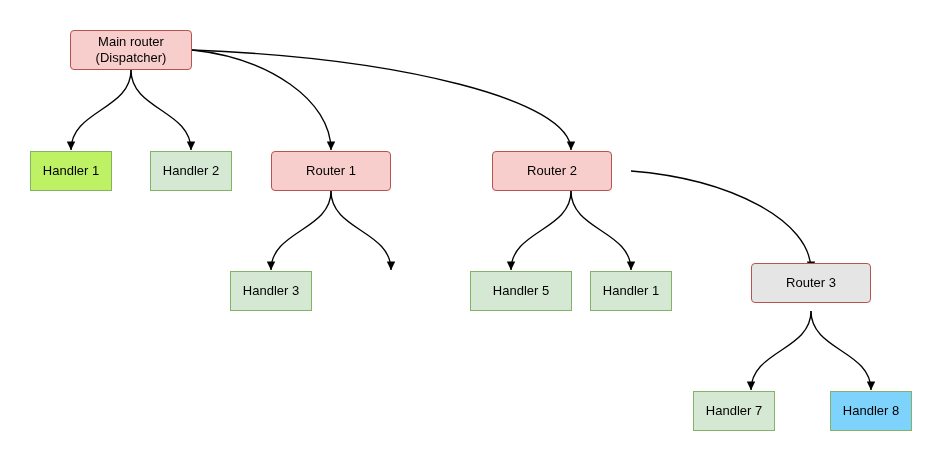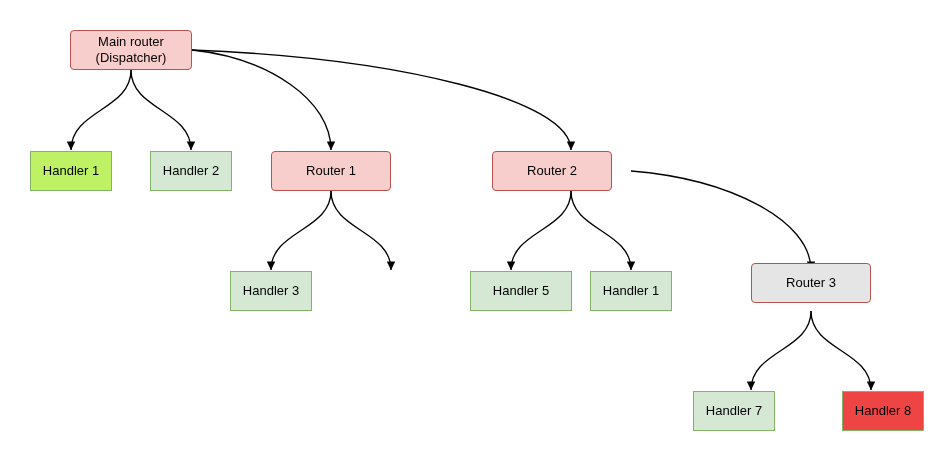--- a/index.html
+++ b/index.html
@@ -92,17 +92,17 @@
   </div>
   <div class="node handler" style="left: 590px; top: 271px; width: 82px; height: 40px; background: rgb(213, 232, 212); border-color: rgb(130, 179, 102);">
     <span class="label">Handler 1</span>
   </div>
   <div class="node router" style="left: 751px; top: 263px; width: 120px; height: 40px; background: #e5e5e5; border-color: rgb(184, 84, 80);">
     <span class="label">Router 3</span>
   </div>
   <div class="node handler" style="left: 693px; top: 391px; width: 82px; height: 40px; background: rgb(213, 232, 212); border-color: rgb(130, 179, 102);">
     <span class="label">Handler 7</span>
   </div>
-  <div class="node handler" style="left: 830px; top: 391px; width: 82px; height: 40px; background: #ef4444; border-color: rgb(130, 179, 102); margin-left: 12px;">
+  <div class="node handler" style="left: 830px; top: 391px; width: 82px; height: 40px; background: #7dd3fc; border-color: rgb(130, 179, 102);">
     <span class="label">Handler 8</span>
   </div>
 
 </div>
 
 </body></html>

